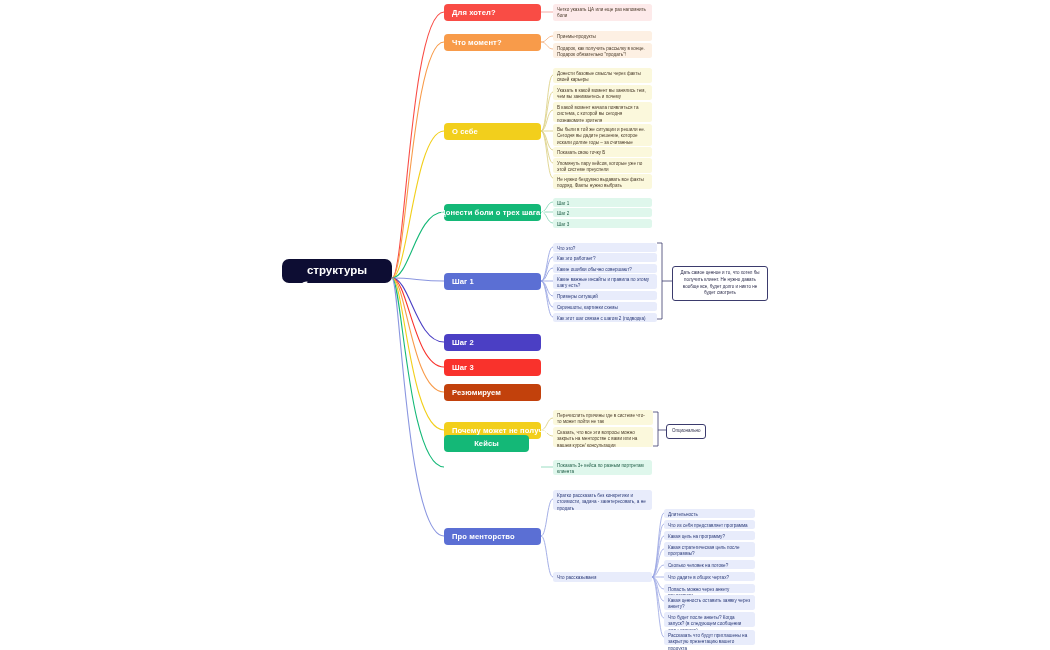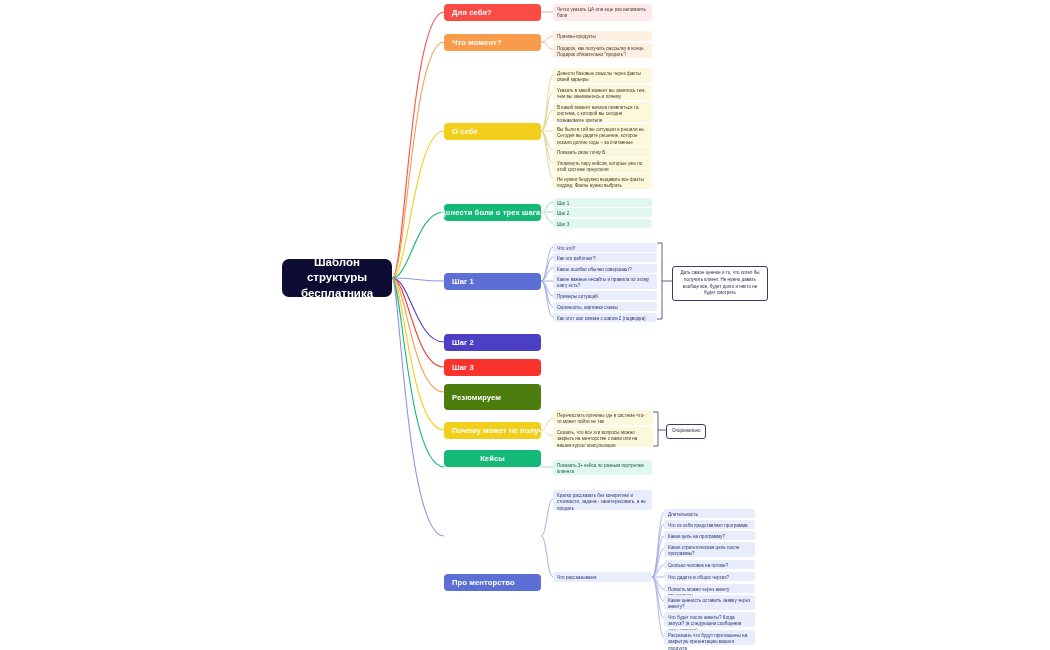--- a/index.html
+++ b/index.html
@@ -143,23 +143,23 @@
     <path d="M652,577 C658,577 658,536 664,536" stroke="#9aa6e3" stroke-width="0.8" fill="none"></path>
     <path d="M652,577 C658,577 658,549 664,549" stroke="#9aa6e3" stroke-width="0.8" fill="none"></path>
     <path d="M652,577 C658,577 658,565 664,565" stroke="#9aa6e3" stroke-width="0.8" fill="none"></path>
     <path d="M652,577 C658,577 658,577 664,577" stroke="#9aa6e3" stroke-width="0.8" fill="none"></path>
     <path d="M652,577 C658,577 658,589 664,589" stroke="#9aa6e3" stroke-width="0.8" fill="none"></path>
     <path d="M652,577 C658,577 658,601 664,601" stroke="#9aa6e3" stroke-width="0.8" fill="none"></path>
     <path d="M652,577 C658,577 658,618 664,618" stroke="#9aa6e3" stroke-width="0.8" fill="none"></path>
     <path d="M652,577 C658,577 658,637 664,637" stroke="#9aa6e3" stroke-width="0.8" fill="none"></path>
   </svg>
 
-  <div class="node root" style="left:282px; top:259px; width:110px; height:38px;">Шаблон структуры бесплатника</div>
-
-  <div class="node l1" style="left:444px; top:4px; width:97px; height:17px; background:#f94c45;">Для себя?</div>
+  <div class="node root" style="left:282px; top:259px; width:110px; height:24px;">Шаблон структуры бесплатника</div>
+
+  <div class="node l1" style="left:444px; top:4px; width:97px; height:17px; background:#f94c45;">Для хотел?</div>
   <div class="node l2" style="left:553px; top:4px; width:99px; height:17px; background:#fdeaea;">Четко указать ЦА или еще раз напомнить боли</div>
 
   <div class="node l1" style="left:444px; top:34px; width:97px; height:17px; background:#f89b4a;">Что момент?</div>
   <div class="node l2" style="left:553px; top:31px; width:99px; height:10px; background:#fdf0e3;">Приемы-продукты</div>
   <div class="node l2" style="left:553px; top:43px; width:99px; height:15px; background:#fdf0e3;">Подарок, как получить рассылку в конце. Подарок обязательно "продать"!</div>
 
   <div class="node l1" style="left:444px; top:123px; width:97px; height:17px; background:#f2cf1c;">О себе</div>
   <div class="node l2" style="left:553px; top:68px; width:99px; height:15px; background:#fbf8dc;">Донести базовые смыслы через факты своей карьеры</div>
   <div class="node l2" style="left:553px; top:85px; width:99px; height:15px; background:#fbf8dc;">Указать в какой момент вы занялись тем, чем вы занимаетесь и почему</div>
   <div class="node l2" style="left:553px; top:102px; width:99px; height:20px; background:#fbf8dc;">В какой момент начала появляться та система, с которой вы сегодня познакомите зрителя</div>
@@ -180,31 +180,31 @@
   <div class="node l3" style="left:553px; top:274px; width:104px; height:15px; background:#e8ecfb; color:#2b3a78;">Какие важные инсайты и правила по этому шагу есть?</div>
   <div class="node l3" style="left:553px; top:291px; width:104px; height:9px; background:#e8ecfb; color:#2b3a78;">Примеры ситуаций</div>
   <div class="node l3" style="left:553px; top:302px; width:104px; height:9px; background:#e8ecfb; color:#2b3a78;">Скриншоты, картинки схемы</div>
   <div class="node l3" style="left:553px; top:313px; width:104px; height:9px; background:#e8ecfb; color:#2b3a78;">Как этот шаг связан с шагом 2 (подводка)</div>
   <div class="note" style="left:672px; top:266px; width:96px;">Дать самое ценное и то, что хотел бы получить клиент. Не нужно давать вообще все, будет долго и никто не будет смотреть</div>
 
   <div class="node l1" style="left:444px; top:334px; width:97px; height:17px; background:#4b3fc4;">Шаг 2</div>
 
   <div class="node l1" style="left:444px; top:359px; width:97px; height:17px; background:#f9322c;">Шаг 3</div>
 
-  <div class="node l1" style="left:444px; top:384px; width:97px; height:26px; background:#4d7c0f;">Резюмируем</div>
+  <div class="node l1" style="left:444px; top:384px; width:97px; height:17px; background:#c2410c;">Резюмируем</div>
 
   <div class="node l1" style="left:444px; top:422px; width:97px; height:17px; background:#f2cf1c;">Почему может не получится?</div>
   <div class="node l2" style="left:553px; top:410px; width:100px; height:15px; background:#fbf8dc;">Перечислить причины где в системе что-то может пойти не так</div>
   <div class="node l2" style="left:553px; top:427px; width:100px; height:20px; background:#fbf8dc;">Сказать, что все эти вопросы можно закрыть на менторстве с вами или на вашем курсе/ консультации</div>
   <div class="note tag" style="left:666px; top:424px;">Опционально</div>
 
-  <div class="node l1 center" style="left:444px; top:450px; width:97px; height:17px; background:#14b877;">Кейсы</div>
+  <div class="node l1 center" style="left:444px; top:435px; width:85px; height:17px; background:#14b877;">Кейсы</div>
   <div class="node l3" style="left:553px; top:460px; width:99px; height:15px; background:#dff7ec; color:#1d5c45;">Показать 3+ кейса по разным портретам клиента</div>
 
-  <div class="node l1" style="left:444px; top:528px; width:97px; height:17px; background:#5b6fd4;margin-top:46px;">Про менторство</div>
+  <div class="node l1" style="left:444px; top:528px; width:97px; height:17px; background:#5b6fd4;">Про менторство</div>
   <div class="node l3" style="left:553px; top:490px; width:99px; height:20px; background:#e8ecfb; color:#2b3a78;">Кратко рассказать без конкретики и стоимости, задача - заинтересовать, а не продать</div>
   <div class="node l3" style="left:553px; top:572px; width:99px; height:10px; background:#e8ecfb; color:#2b3a78;">Что рассказываем</div>
 
   <div class="node l3" style="left:664px; top:509px; width:91px; height:9px; background:#e8ecfb; color:#2b3a78;">Длительность</div>
   <div class="node l3" style="left:664px; top:520px; width:91px; height:9px; background:#e8ecfb; color:#2b3a78;">Что из себя представляет программа</div>
   <div class="node l3" style="left:664px; top:531px; width:91px; height:9px; background:#e8ecfb; color:#2b3a78;">Какая цель на программу?</div>
   <div class="node l3" style="left:664px; top:542px; width:91px; height:15px; background:#e8ecfb; color:#2b3a78;">Какая стратегическая цель после программы?</div>
   <div class="node l3" style="left:664px; top:560px; width:91px; height:9px; background:#e8ecfb; color:#2b3a78;">Сколько человек на потоке?</div>
   <div class="node l3" style="left:664px; top:572px; width:91px; height:9px; background:#e8ecfb; color:#2b3a78;">Что дадите в общих чертах?</div>
   <div class="node l3" style="left:664px; top:584px; width:91px; height:9px; background:#e8ecfb; color:#2b3a78;">Попасть можно через анкету предзаписи</div>

